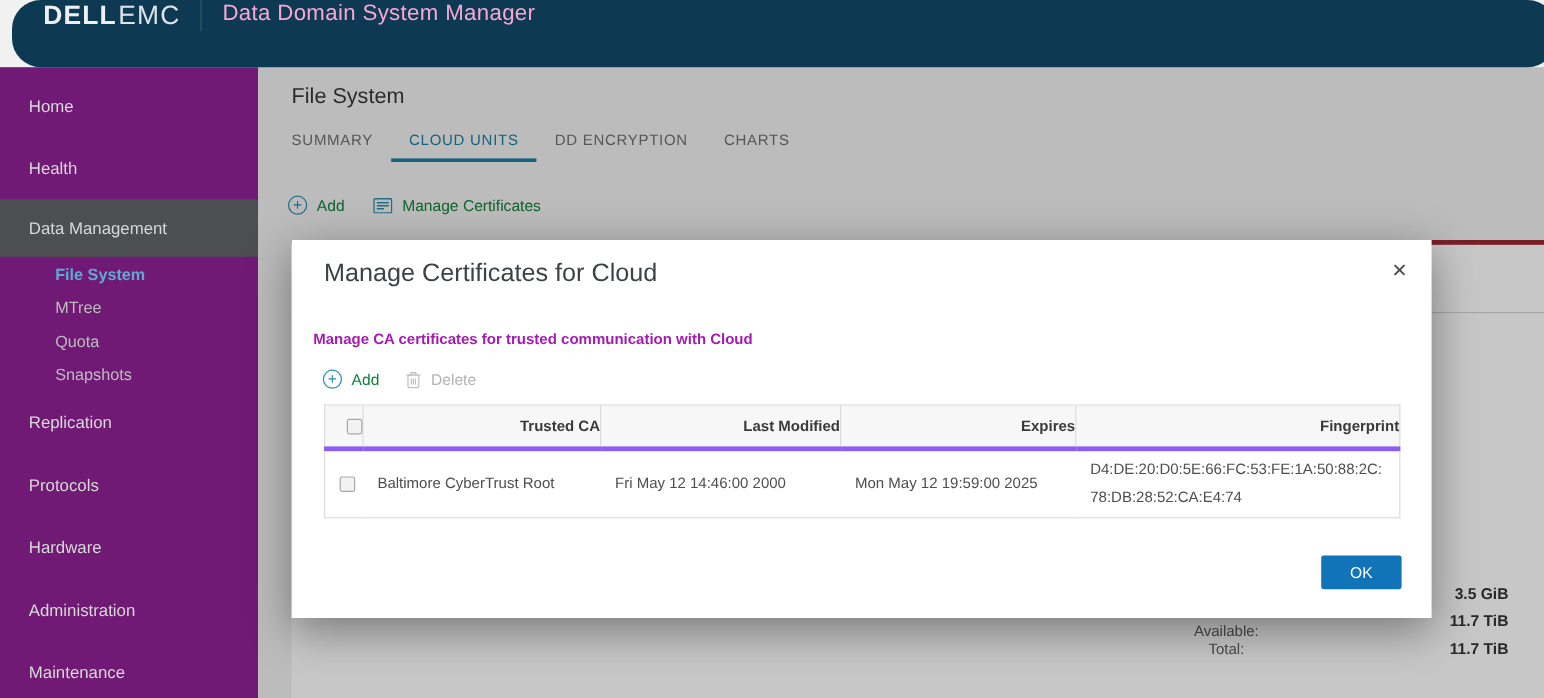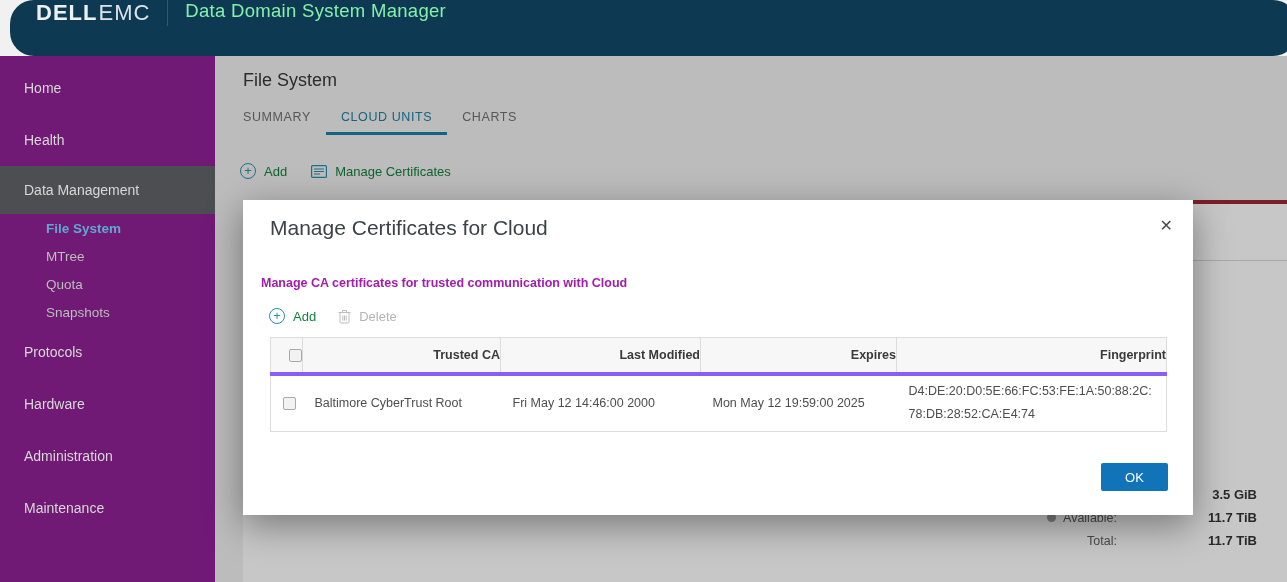--- a/index.html
+++ b/index.html
@@ -6,21 +6,21 @@
   body { font-family:"Liberation Sans", sans-serif; background:#888; }
   .screen { position:relative; width:1287px; height:582px; overflow:hidden; background:#f1f1f1; }
 
   
   .topbar { position:absolute; top:0; left:10px; width:100%; height:56px; background:#0d3a52;
             display:flex; align-items:flex-start; padding-left:26px; z-index:5;border-radius:24px; }
   .brand { display:flex; align-items:baseline; color:#edf1f4; font-size:22px; letter-spacing:1px; }
   .brand .dell { font-weight:bold; }
   .brand .emc  { font-weight:300; color:#dde4e9; margin-left:1px; }
   .top-divider { width:1px; height:26px; background:#35566c; margin:0 17px; }
-  .app-title { color:#86efac; font-size:18.5px; font-weight:400; letter-spacing:.3px; }
+  .app-title { color:#f9a8d4; font-size:18.5px; font-weight:400; letter-spacing:.3px; }
 
   
   .sidebar { position:absolute; top:56px; left:0; width:215px; bottom:0; background:#701a75; padding-top:6px; z-index:4; }
   .nav-item { height:52px; display:flex; align-items:center; padding-left:24px;
               color:#d8d8d8; font-size:14px; cursor:pointer; }
   .nav-item.active { background:#4c4e51; height:48px; }
   .nav-sub { height:28px; display:flex; align-items:center; padding-left:46px;
              color:#bdbdbd; font-size:13.5px; cursor:pointer; }
   .nav-sub.selected { color:#5fa8d3; font-weight:bold; }
 
@@ -38,21 +38,21 @@
                  color:#2b8fae; font-size:13px; line-height:14px; text-align:center; flex:0 0 auto; }
   .tool-label { font-size:13px; color:#15803d; }
   .bg-toolbar .gap { width:8px; }
 
   .panel { position:absolute; left:28px; right:0; top:144px; bottom:0; background:#ffffff;
            border-top:4px solid #9e2833; }
   .panel-strip { height:57px; border-bottom:1px solid #d8d8d8; }
 
   .stats { position:absolute; right:30px; top:427px; width:330px; }
   .st-row { height:23px; display:flex; align-items:center; }
-  .st-left { width:190px; display:flex; justify-content:flex-end; align-items:center; gap:7px; }
+  .st-left { width:190px; display:flex; justify-content:flex-end; align-items:center; gap:7px;flex-direction:column; }
   .st-label { color:#606060; font-size:12.5px; }
   .st-value { flex:1; text-align:right; font-weight:bold; color:#343434; font-size:13px; }
   .legend-dot { width:9px; height:9px; border-radius:50%; background:#9aa3a8; flex:0 0 auto; }
 
   
   .overlay { position:absolute; left:215px; top:56px; right:0; bottom:0;
              background:rgba(0,0,0,0.22); z-index:10; }
 
   
   .modal { position:absolute; left:243px; top:200px; width:950px; height:315px; background:#fff;
@@ -97,32 +97,34 @@
   </header>
 
   <nav class="sidebar">
     <div class="nav-item">Home</div>
     <div class="nav-item">Health</div>
     <div class="nav-item active">Data Management</div>
     <div class="nav-sub selected">File System</div>
     <div class="nav-sub">MTree</div>
     <div class="nav-sub">Quota</div>
     <div class="nav-sub">Snapshots</div>
+    <div class="nav-item">Replication</div>
     <div class="nav-item">Protocols</div>
     <div class="nav-item">Hardware</div>
     <div class="nav-item">Administration</div>
     <div class="nav-item">Maintenance</div>
   </nav>
 
   <main class="content">
     <h1 class="page-title">File System</h1>
 
     <div class="tabs">
       <div class="tab">SUMMARY</div>
       <div class="tab active">CLOUD UNITS</div>
+      <div class="tab">DD ENCRYPTION</div>
       <div class="tab">CHARTS</div>
     </div>
 
     <div class="bg-toolbar">
       <div class="tool-btn">
         <span class="circle-plus">+</span>
         <span class="tool-label">Add</span>
       </div>
       <span class="gap"></span>
       <div class="tool-btn">

